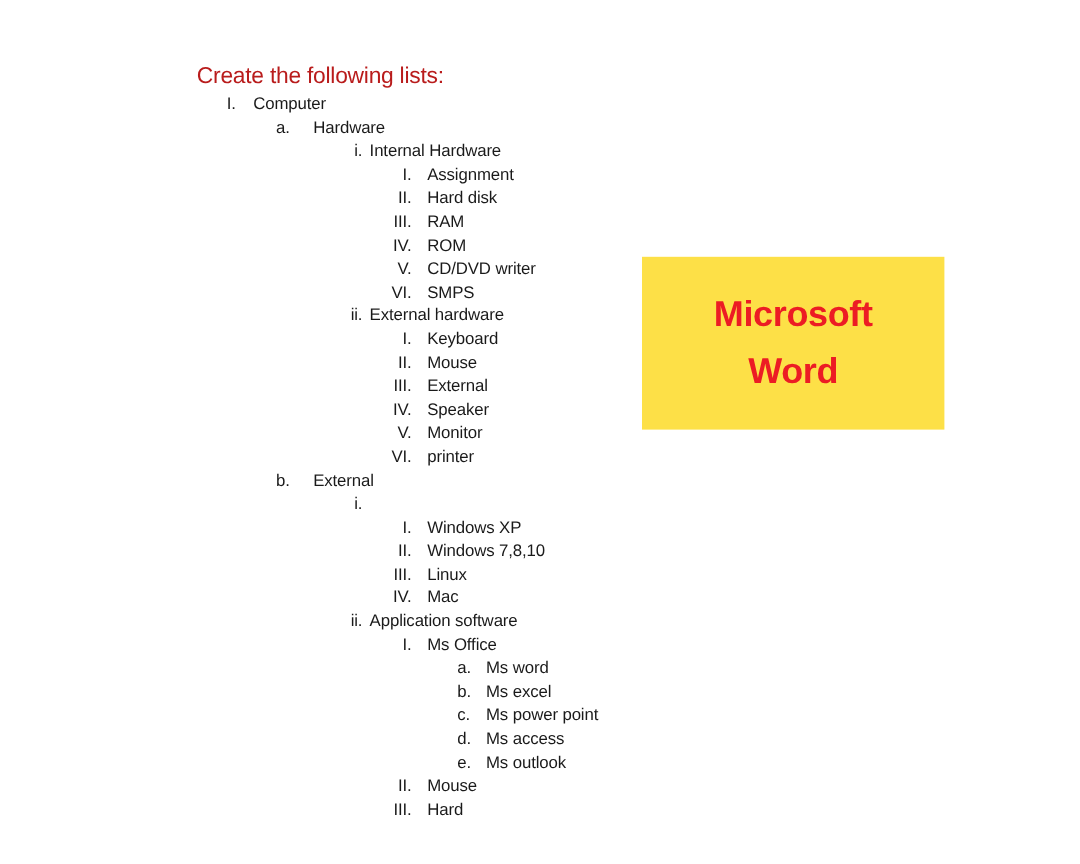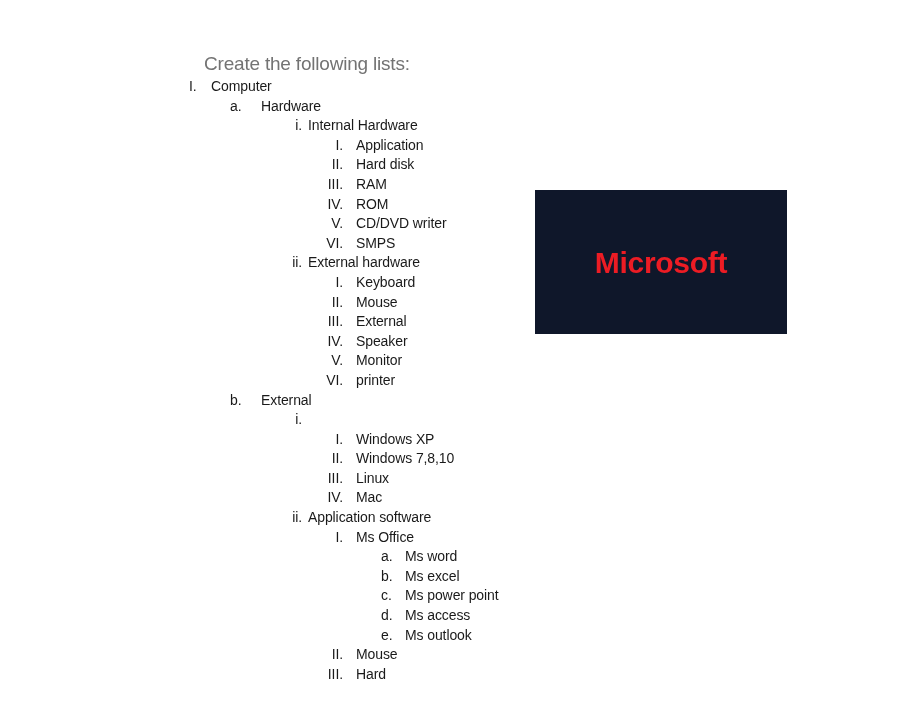--- a/index.html
+++ b/index.html
@@ -18,23 +18,22 @@
     height: 720px;
     background: #ffffff;
   }
   .doc-title {
     position: absolute;
     left: 164px;
     top: 52px;
     font-size: 19px;
     line-height: 24px;
     letter-spacing: -0.2px;
-    color: #737373;
+    color: #b91c1c;
     white-space: nowrap;
-    margin-left: 40px;
   }
   .outline {
     position: absolute;
     left: 0;
     top: 77px;
     width: 900px;
     font-size: 14px;
     letter-spacing: -0.1px;
   }
   .row {
@@ -96,21 +95,21 @@
       <div class="row lvl2">
     <span class="marker">a.</span>
     <span class="text">Hardware</span>
   </div>
       <div class="row lvl3">
     <span class="marker">i.</span>
     <span class="text">Internal Hardware</span>
   </div>
       <div class="row lvl4">
     <span class="marker">I.</span>
-    <span class="text">Application</span>
+    <span class="text">Assignment</span>
   </div>
       <div class="row lvl4">
     <span class="marker">II.</span>
     <span class="text">Hard disk</span>
   </div>
       <div class="row lvl4">
     <span class="marker">III.</span>
     <span class="text">RAM</span>
   </div>
       <div class="row lvl4">
@@ -207,17 +206,18 @@
       <div class="row lvl4">
     <span class="marker">II.</span>
     <span class="text">Mouse</span>
   </div>
       <div class="row lvl4">
     <span class="marker">III.</span>
     <span class="text">Hard</span>
   </div>
     </div>
 
-  <div class="callout" style="background: #0f172a; color: rgb(236, 28, 36);">
+  <div class="callout" style="background: #fde047; color: rgb(236, 28, 36); margin-top: 24px;">
     <div class="callout-line">Microsoft</div>
+    <div class="callout-line">Word</div>
   </div>
 
 </div>
 
 </body></html>

